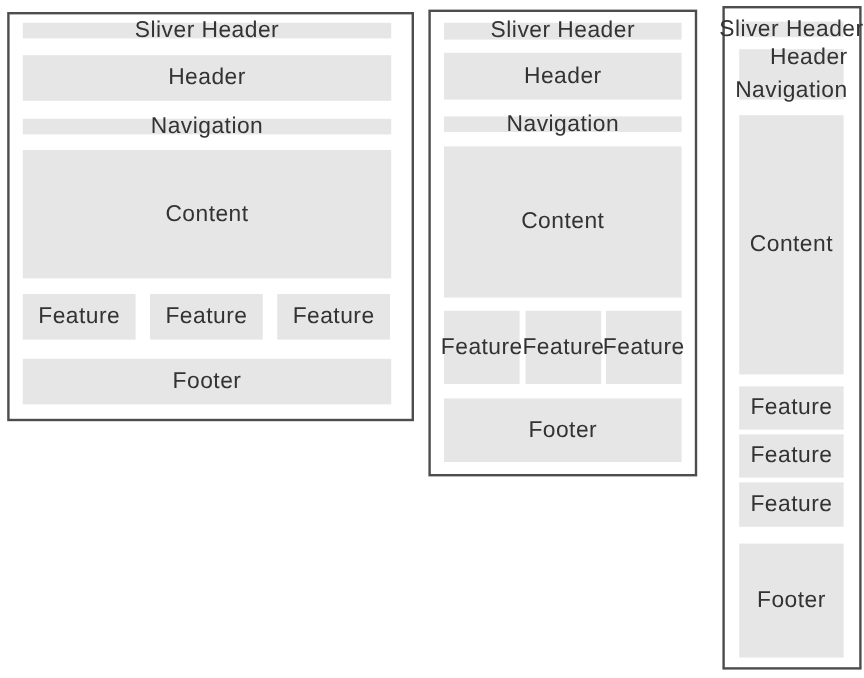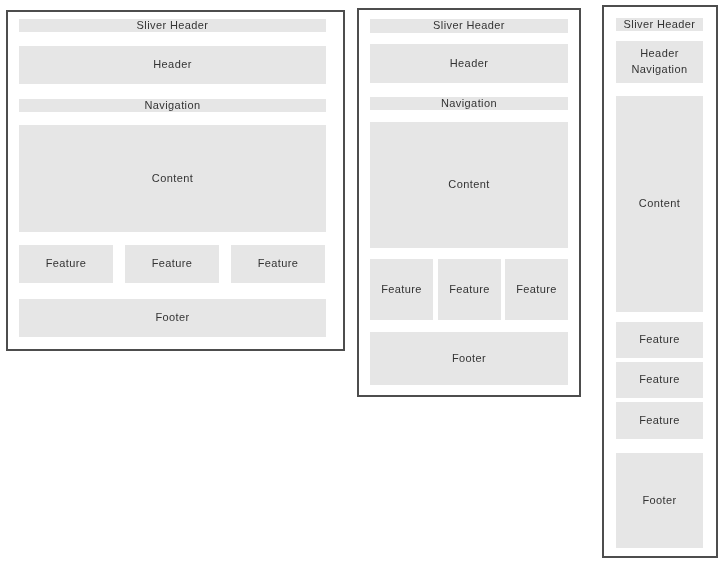--- a/index.html
+++ b/index.html
@@ -21,21 +21,21 @@
     border: 2px solid var(--panel-border, #4d4d4d);
     background: #ffffff;
   }
   .block {
     position: absolute;
     background: var(--fill, #e6e6e6);
     display: flex;
     align-items: center;
     justify-content: center;
     text-align: center;
-    font-size: 11px;
+    font-size: 19px;
     letter-spacing: 0.4px;
     line-height: 1.45;
     color: var(--text, #333333);
   }
   .strip { white-space: nowrap; }
 
   
   #panel-desktop { left: 6px;  top: 10px; width: 339px; height: 341px; }
   .d-sliver  { left: 11px;  top: 7px;   width: 307px; height: 13px; }
   .d-header  { left: 11px;  top: 34px;  width: 307px; height: 38px; }
@@ -53,21 +53,21 @@
   .t-nav     { left: 11px;  top: 87px;  width: 198px; height: 13px; }
   .t-content { left: 11px;  top: 112px; width: 198px; height: 126px; }
   .t-f1      { left: 11px;  top: 249px; width: 63px;  height: 61px; }
   .t-f2      { left: 79px;  top: 249px; width: 63px;  height: 61px; }
   .t-f3      { left: 146px; top: 249px; width: 63px;  height: 61px; }
   .t-footer  { left: 11px;  top: 322px; width: 198px; height: 53px; }
 
   
   #panel-mobile { left: 602px; top: 5px; width: 116px; height: 553px; }
   .m-sliver  { left: 12px; top: 11px;  width: 87px; height: 13px; }
-  .m-hdrnav  { left: 12px; top: 34px;  width: 87px; height: 42px; padding: 0 4px; box-sizing: border-box; }
+  .m-hdrnav  { left: 12px; top: 34px;  width: 87px; height: 42px; padding: 0 4px; box-sizing: border-box; text-align: right; }
   .m-content { left: 12px; top: 89px;  width: 87px; height: 216px; }
   .m-f1      { left: 12px; top: 315px; width: 87px; height: 36px; }
   .m-f2      { left: 12px; top: 355px; width: 87px; height: 36px; }
   .m-f3      { left: 12px; top: 395px; width: 87px; height: 37px; }
   .m-footer  { left: 12px; top: 446px; width: 87px; height: 95px; }
 </style>
 </head>
 <body style="--bg: #ffffff; --fill: #e6e6e6; --panel-border: #4d4d4d; --text: #333333;">
 
 <div class="panel" id="panel-desktop">

